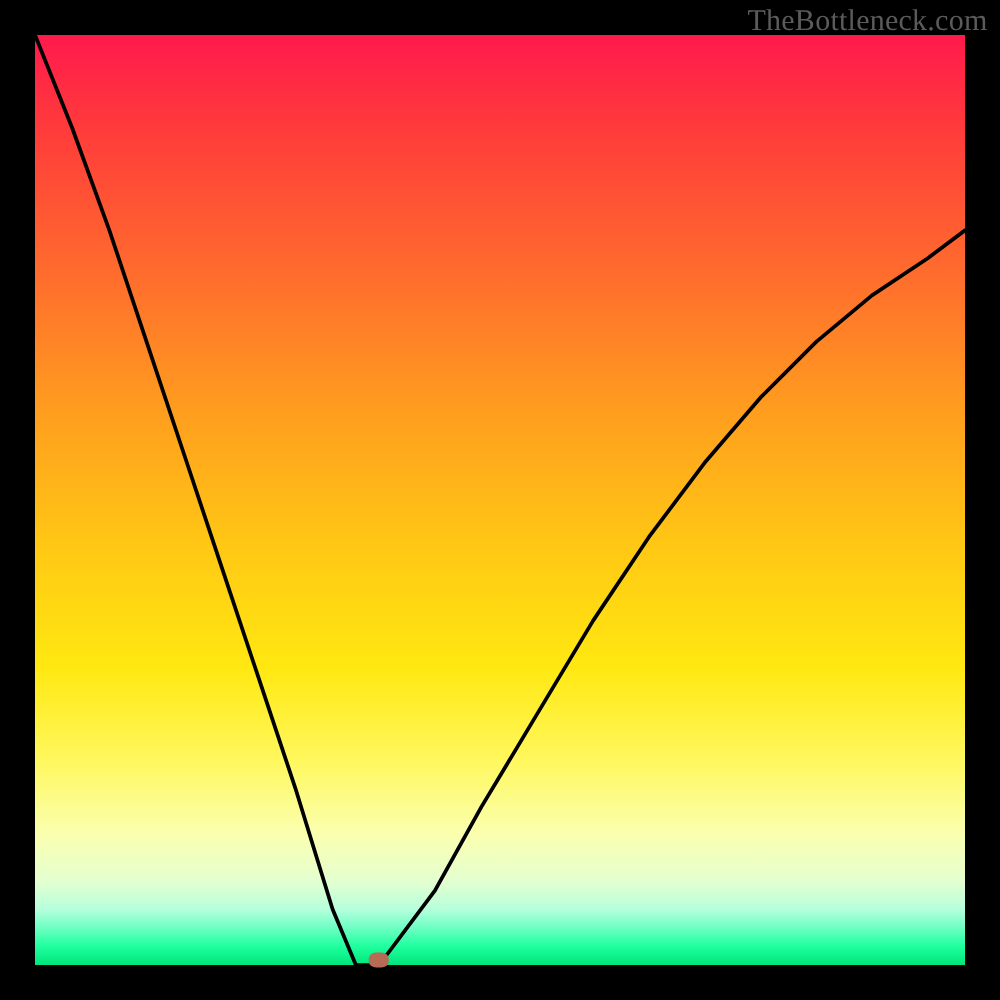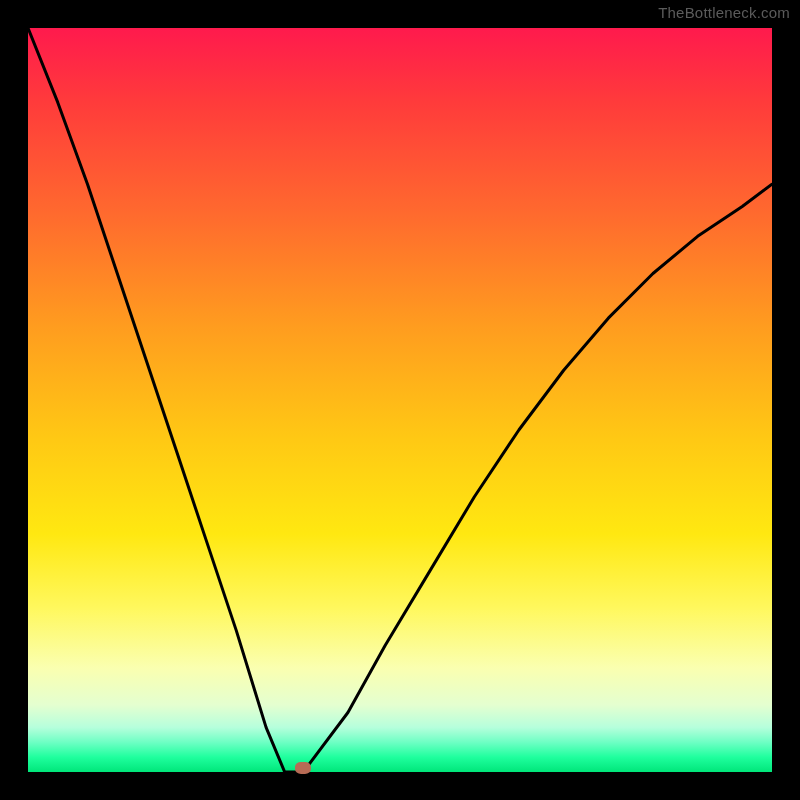--- a/index.html
+++ b/index.html
@@ -33,22 +33,22 @@
       #e4ffd0 91%,
       #b6ffdc 94%,
       #6effc4 96%,
       #1fff9e 98%,
       #00e67a 100%);
   }
   .watermark {
     position: absolute;
     top: 4px;
     right: 10px;
-    font-family: Liberation Sans, sans-serif;
-    font-size: 15px;
+    font-family: Liberation Serif, serif;
+    font-size: 24px;
     color: #5b5b5b;
     font-weight: 500;
     letter-spacing: 0.2px;
     user-select: none;
     pointer-events: none;
   }
   svg.curve {
     position: absolute;
     inset: 0;
     width: 100%;

